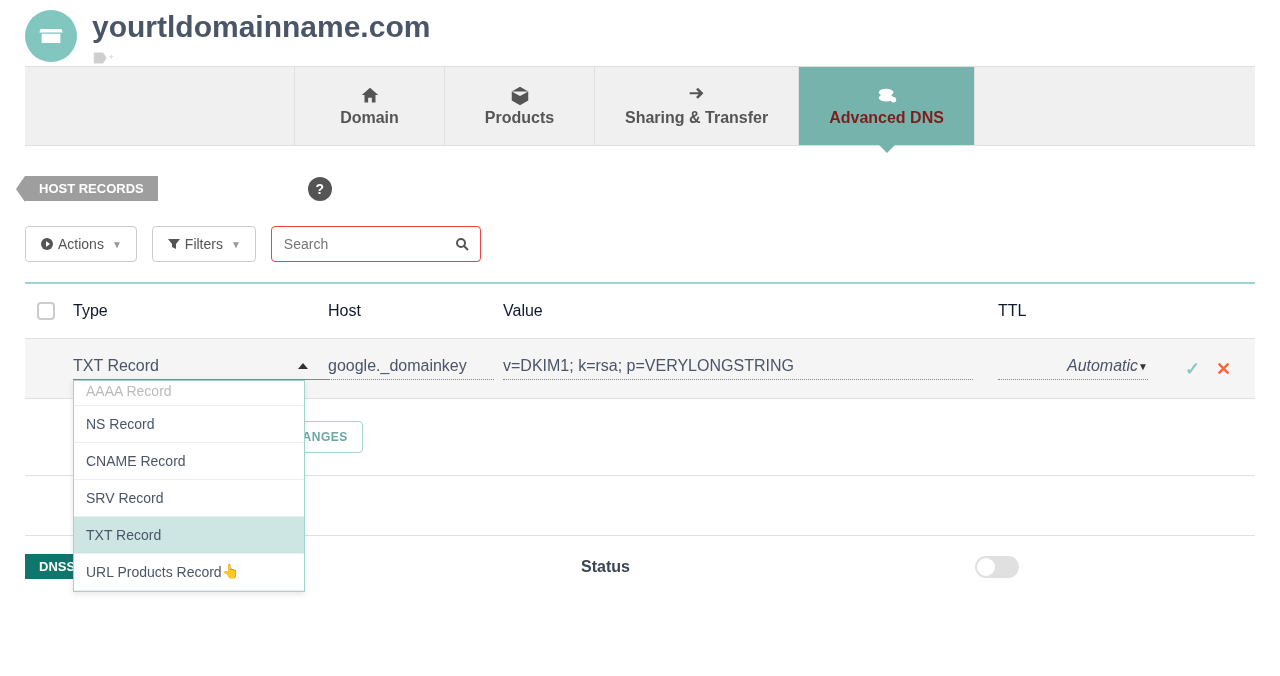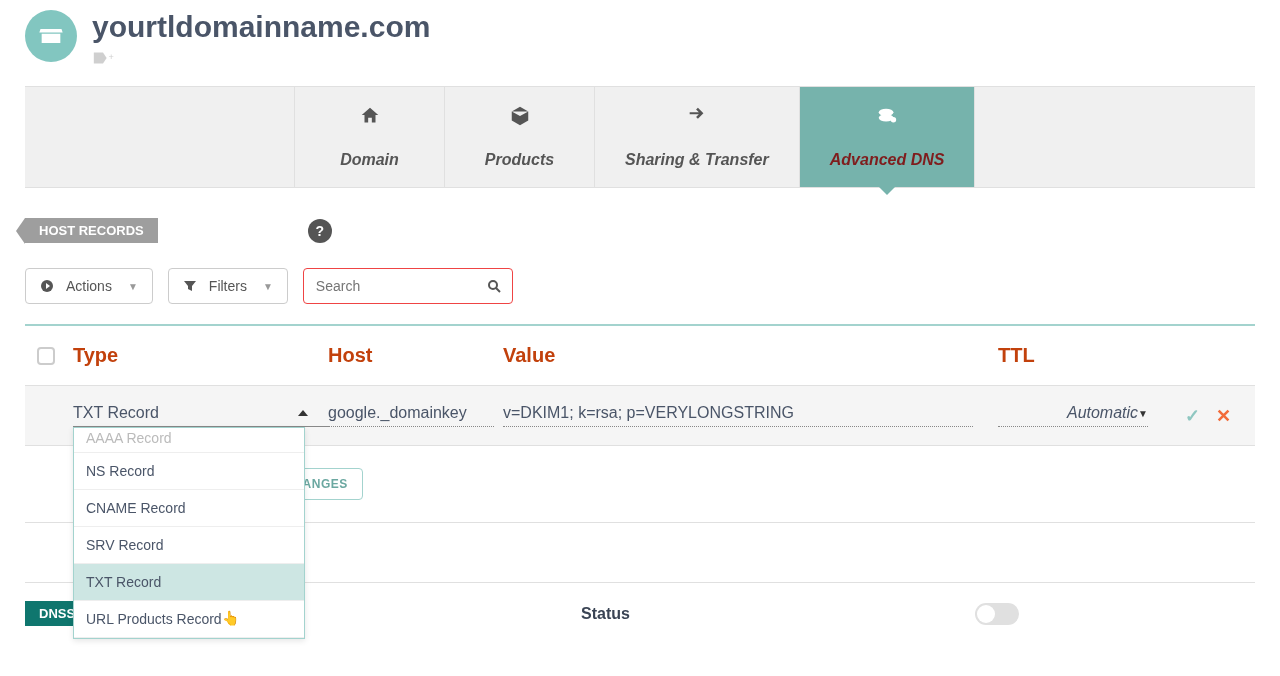--- a/index.html
+++ b/index.html
@@ -10,21 +10,20 @@
     body {
       font-family: -apple-system, BlinkMacSystemFont, "Segoe UI", Arial, sans-serif;
       background: #fff;
       color: #4a5568;
       padding: 10px 25px;
     }
     .header {
       display: flex;
       align-items: flex-start;
       gap: 15px;
-      margin-bottom: 20px;
     }
     .domain-icon {
       width: 52px;
       height: 52px;
       background: #82c6c0;
       border-radius: 50%;
       display: flex;
       align-items: center;
       justify-content: center;
     }
@@ -59,27 +58,26 @@
       border-right: 1px solid #e0e0e0;
     }
     .tab {
       flex: 0 0 auto;
       padding: 18px 30px;
       text-align: center;
       border-right: 1px solid #e0e0e0;
       display: flex;
       flex-direction: column;
       align-items: center;
-      gap: 24px;
+      gap: 2px;
       color: #555;
       font-weight: 600;
       font-size: 16px;
       position: relative;
       min-width: 150px;
-      font-style: italic;
     }
     .tab.active {
       background: #76b3ac;
       color: #7f1d1d;
     }
     .tab.active::after {
       content: "";
       position: absolute;
       bottom: -8px;
       left: 50%;
@@ -140,21 +138,21 @@
       gap: 15px;
       margin-bottom: 20px;
     }
     .btn {
       background: #fff;
       border: 1px solid #ccc;
       border-radius: 4px;
       padding: 8px 14px;
       display: flex;
       align-items: center;
-      gap: 12px;
+      gap: 4px;
       font-size: 14px;
       color: #555;
       cursor: pointer;
     }
     .btn .caret {
       font-size: 10px;
       color: #999;
       margin-left: 4px;
     }
     .search-box {
@@ -187,23 +185,23 @@
       width: 100%;
     }
     .table-header {
       display: grid;
       grid-template-columns: 48px 255px 175px 495px 160px 100px;
       padding: 18px 0;
       border-bottom: 1px solid #e0e0e0;
       align-items: center;
     }
     .table-header .th {
-      font-weight: 700;
-      color: #c2410c;
-      font-size: 20px;
+      font-weight: 400;
+      color: #0f172a;
+      font-size: 16px;
     }
     .checkbox-cell {
       display: flex;
       align-items: center;
       padding-left: 12px;
     }
     .checkbox {
       width: 18px;
       height: 18px;
       border: 2px solid #ccc;

